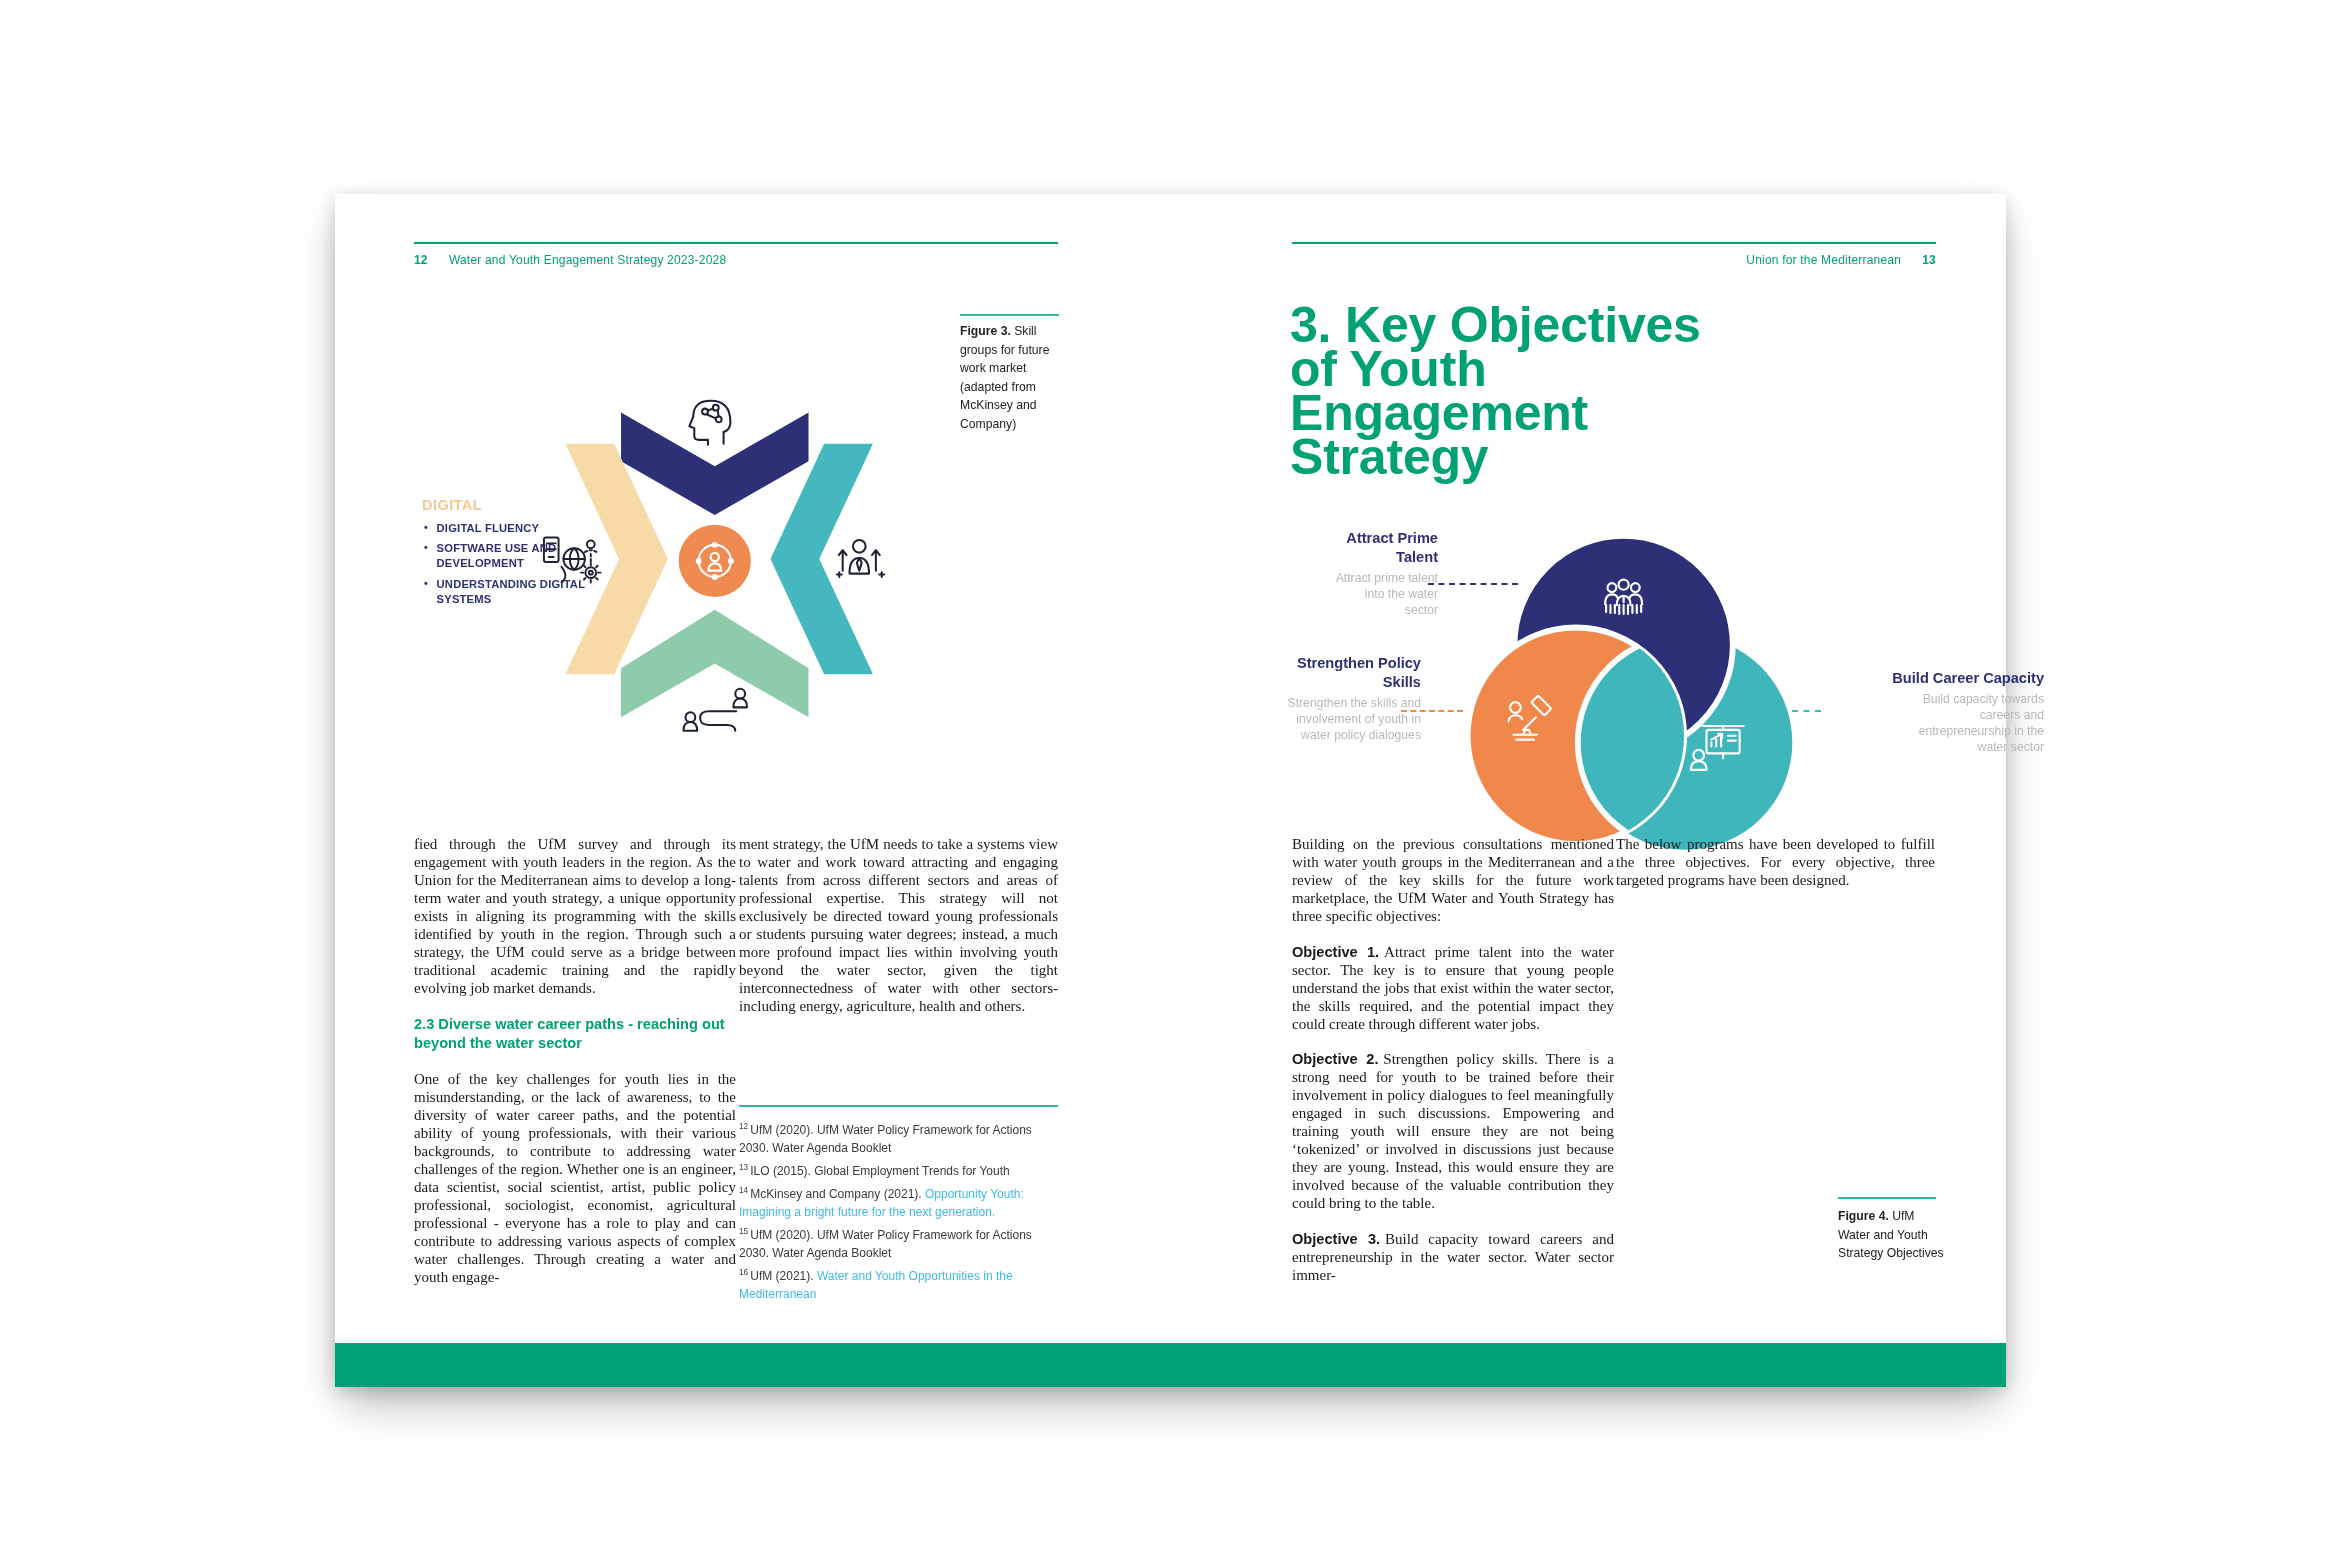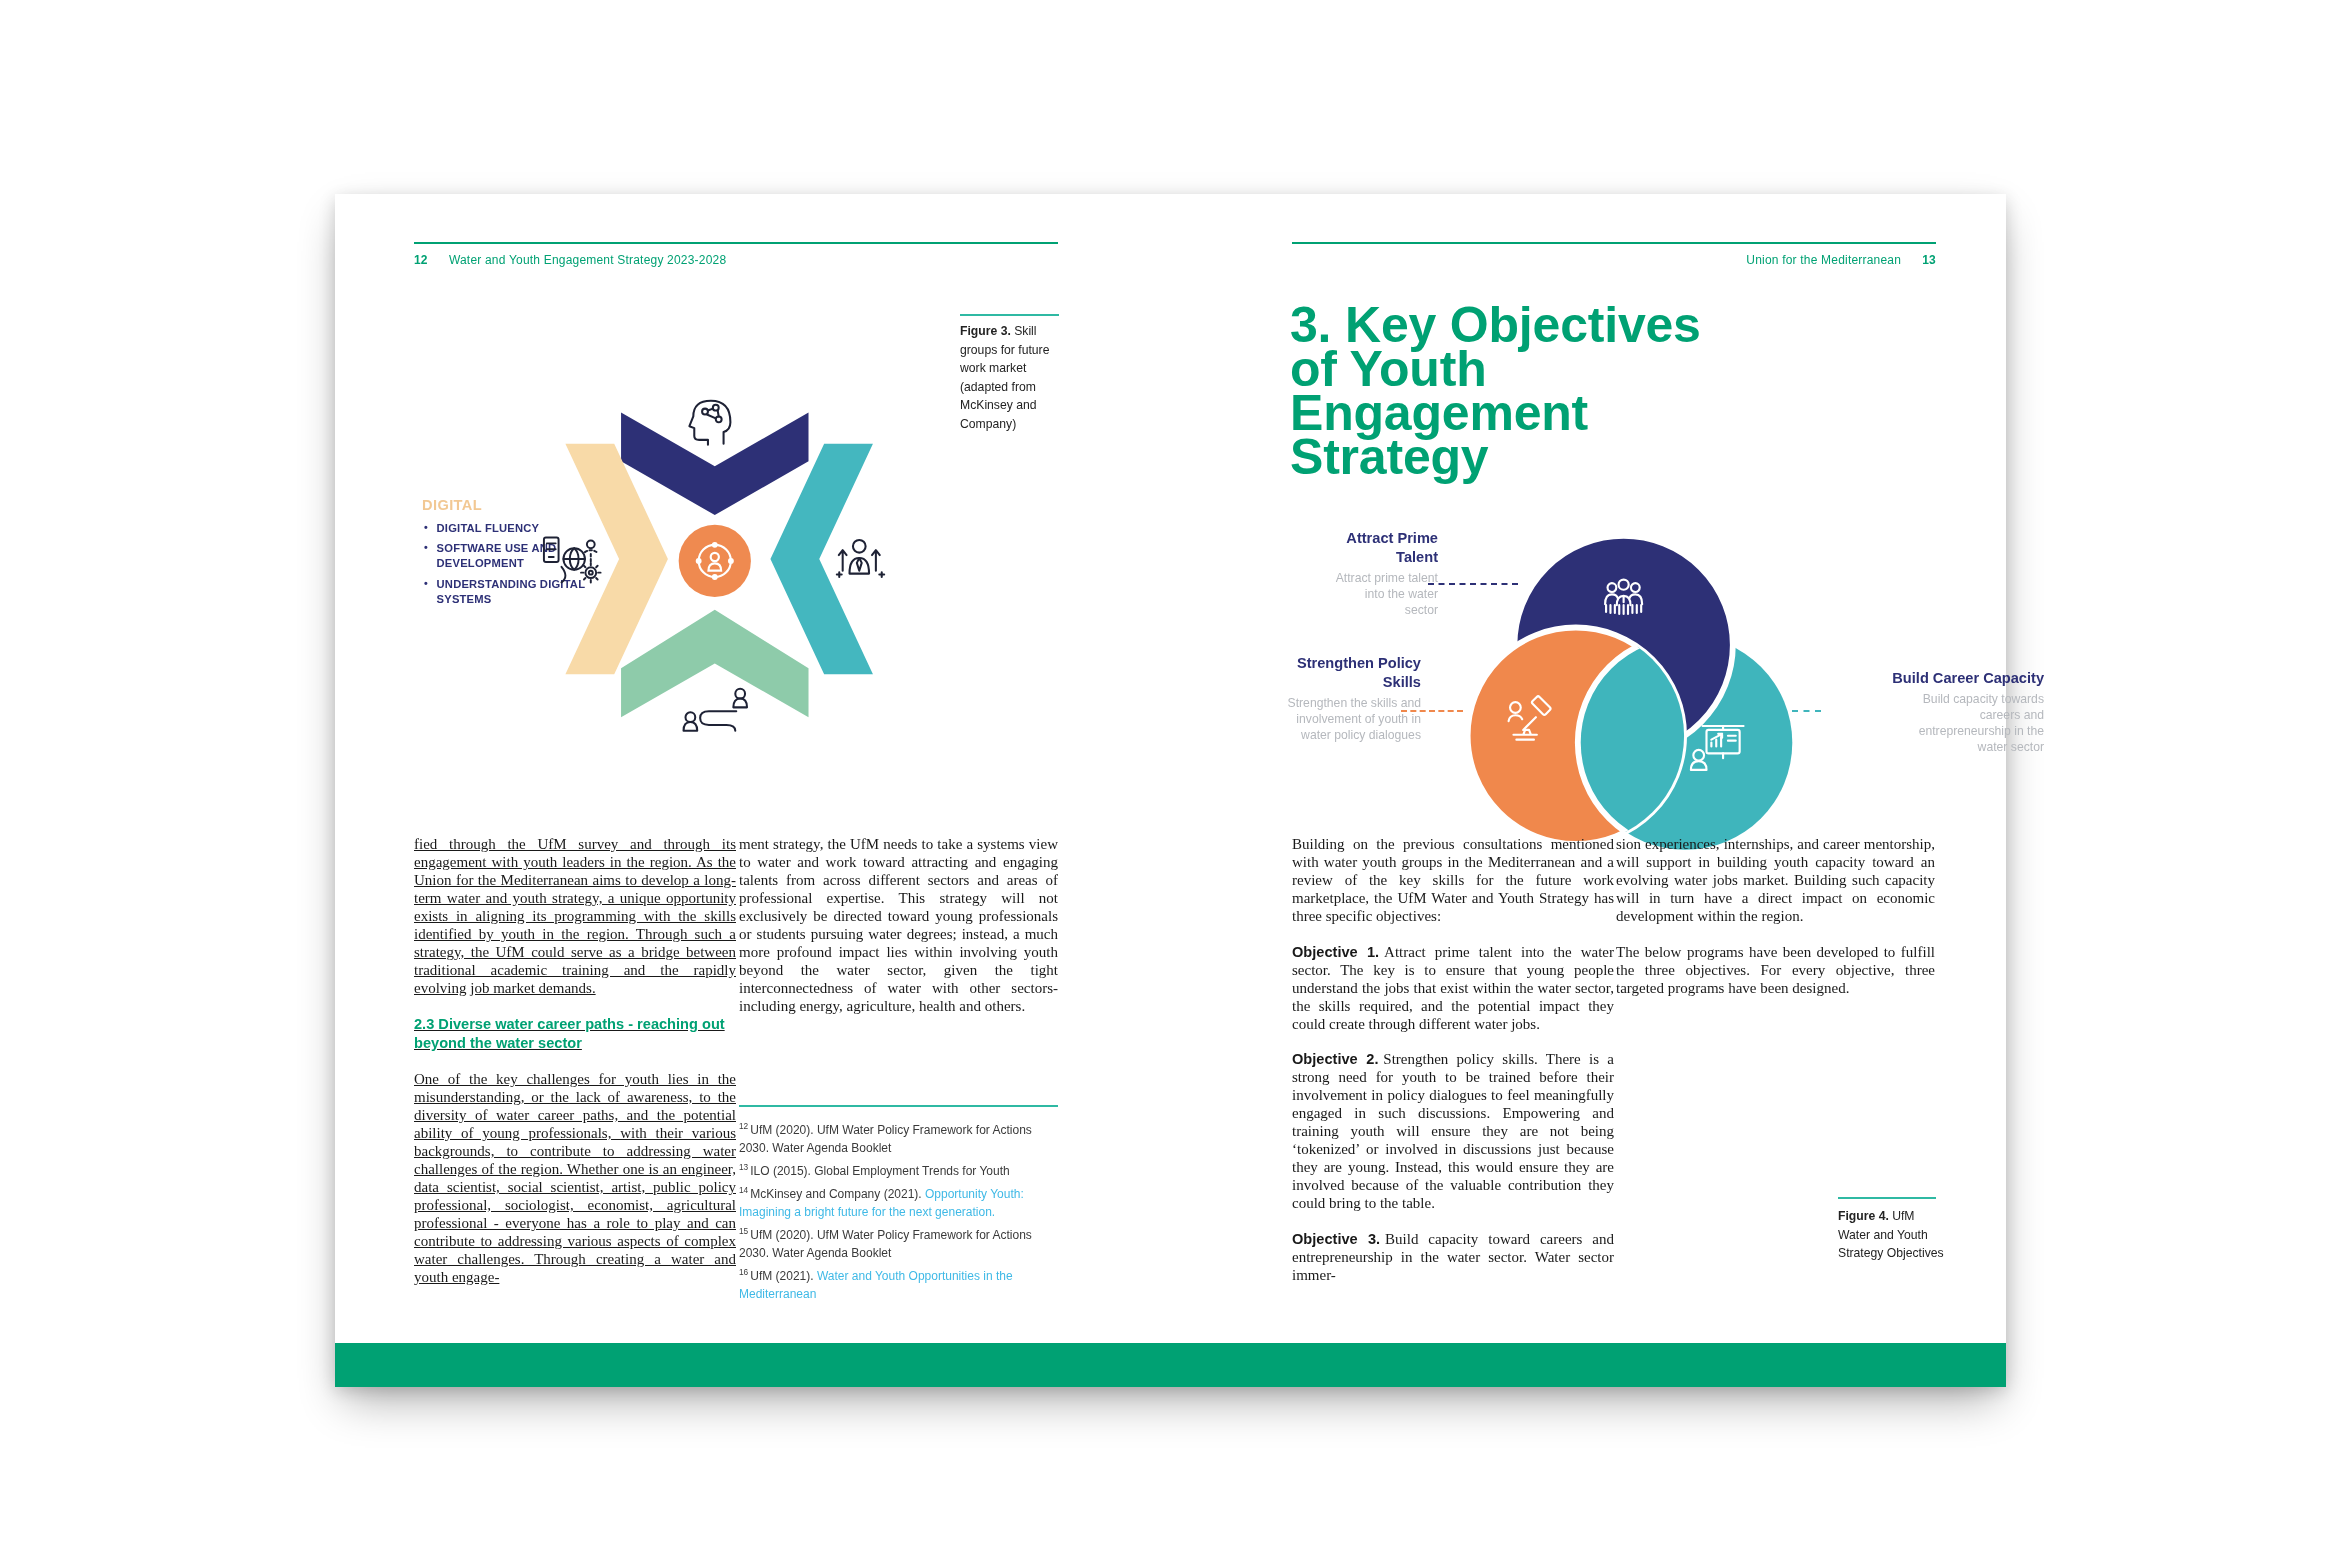--- a/index.html
+++ b/index.html
@@ -123,21 +123,21 @@
         <g transform="translate(180,326)" stroke="#1e2235" fill="none" stroke-width="2.1" stroke-linecap="round" stroke-linejoin="round">
           <circle cx="24" cy="-18" r="5"></circle>
           <path d="M17 -4 Q17 -13 24 -13 Q31 -13 31 -4 Z"></path>
           <circle cx="-27" cy="6" r="5"></circle>
           <path d="M-34 20 Q-34 11 -27 11 Q-20 11 -20 20 Z"></path>
           <path d="M20 0 H-8 Q-17 0 -17 7 Q-17 14 -8 14 H10 Q19 14 19 20"></path>
         </g>
       </svg>
     </div>
 
-    <div class="col" style="left:79px;top:641px;width:322px;text-decoration:underline;">
+    <div class="col" style="left:79px;top:641px;width:322px;">
       <p>fied through the UfM survey and through its engagement with youth leaders in the region. As the Union for the Mediterranean aims to develop a long-term water and youth strategy, a unique opportunity exists in aligning its programming with the skills identified by youth in the region. Through such a strategy, the UfM could serve as a bridge between traditional academic training and the rapidly evolving job market demands.</p>
       <p class="sechead">2.3 Diverse water career paths - reaching out beyond the water sector</p>
       <p>One of the key challenges for youth lies in the misunderstanding, or the lack of awareness, to the diversity of water career paths, and the potential ability of young professionals, with their various backgrounds, to contribute to addressing water challenges of the region. Whether one is an engineer, data scientist, social scientist, artist, public policy professional, sociologist, economist, agricultural professional - everyone has a role to play and can contribute to addressing various aspects of complex water challenges. Through creating a water and youth engage-</p>
     </div>
     <div class="col" style="left:404px;top:641px;width:319px;">
       <p>ment strategy, the UfM needs to take a systems view to water and work toward attracting and engaging talents from across different sectors and areas of professional expertise. This strategy will not exclusively be directed toward young professionals or students pursuing water degrees; instead, a much more profound impact lies within involving youth beyond the water sector, given the tight interconnectedness of water with other sectors- including energy, agriculture, health and others.</p>
     </div>
 
     <div class="capline" style="left:404px;top:911px;width:319px;"></div>
     <div class="fns" style="left:404px;top:923px;width:319px;">
@@ -220,21 +220,20 @@
       </svg>
     </div>
 
     <div class="col" style="left:957px;top:641px;width:322px;">
       <p>Building on the previous consultations mentioned with water youth groups in the Mediterranean and a review of the key skills for the future work marketplace, the UfM Water and Youth Strategy has three specific objectives:</p>
       <p><strong class="obj">Objective 1.</strong><span>Attract prime talent into the water sector. The key is to ensure that young people understand the jobs that exist within the water sector, the skills required, and the potential impact they could create through different water jobs.</span></p>
       <p><strong class="obj">Objective 2.</strong><span>Strengthen policy skills. There is a strong need for youth to be trained before their involvement in policy dialogues to feel meaningfully engaged in such discussions. Empowering and training youth will ensure they are not being ‘tokenized’ or involved in discussions just because they are young. Instead, this would ensure they are involved because of the valuable contribution they could bring to the table.</span></p>
       <p><strong class="obj">Objective 3.</strong><span>Build capacity toward careers and entrepreneurship in the water sector. Water sector immer-</span></p>
     </div>
     <div class="col" style="left:1281px;top:641px;width:319px;">
-      <p>sion experiences, internships, and career mentorship, will support in building youth capacity toward an evolving water jobs market. Building such capacity will in turn have a direct impact on economic development within the region.</p>
       <p>The below programs have been developed to fulfill the three objectives. For every objective, three targeted programs have been designed.</p>
     </div>
 
     <div class="capline" style="left:1503px;top:1003px;width:98px;"></div>
     <div class="cap" style="left:1503px;top:1013px;width:107px;">
       <b>Figure 4.</b><span> UfM Water and Youth Strategy Objectives</span>
     </div>
 
     <div class="greenband"></div>
   </div>

